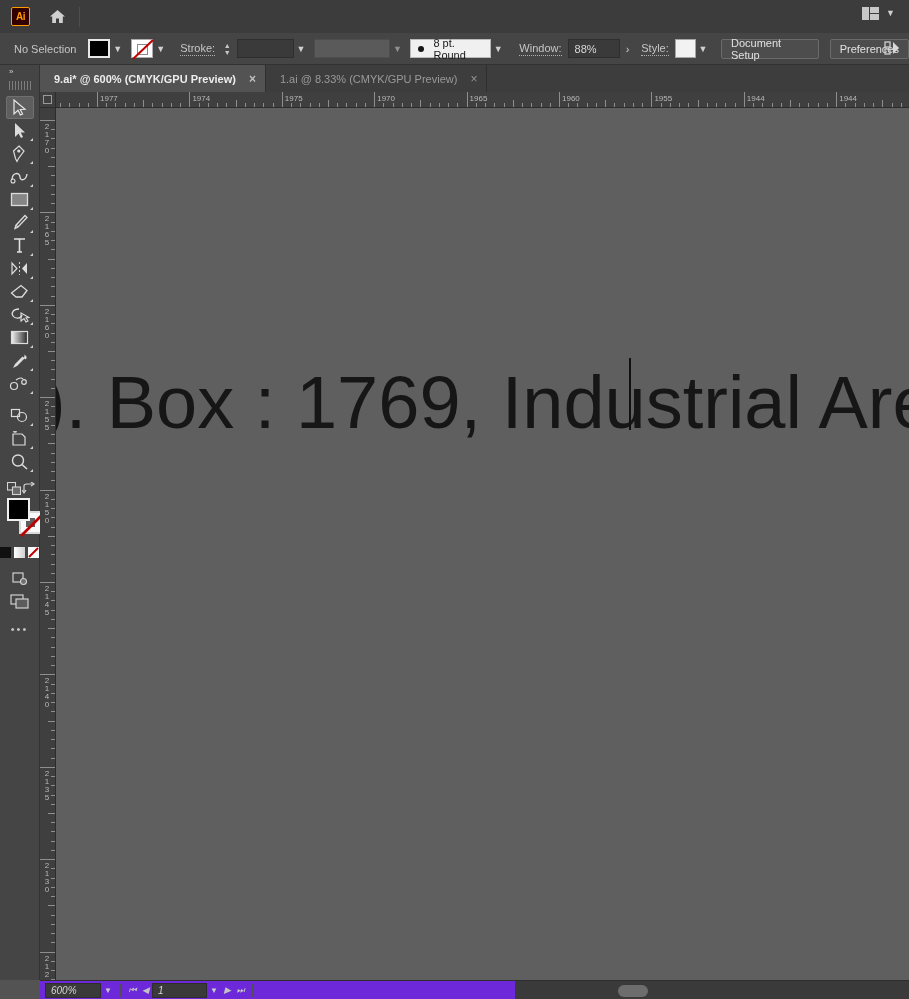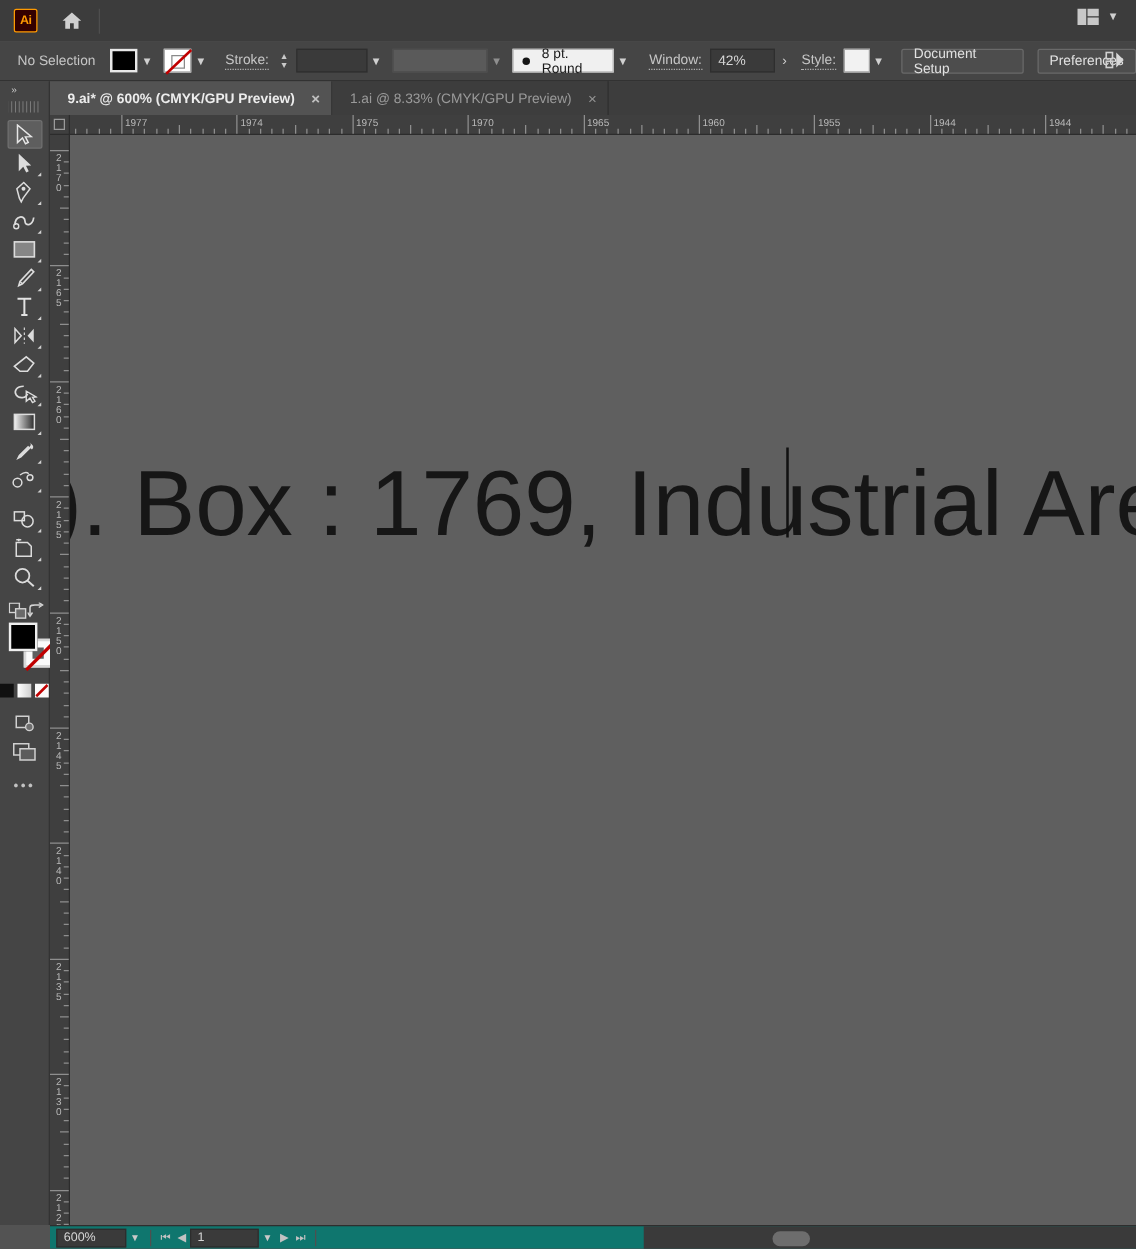--- a/index.html
+++ b/index.html
@@ -164,22 +164,23 @@
     font-family: "Liberation Sans", sans-serif; letter-spacing: 0px;
   }
   .text-caret {
     position: absolute; left: 573px; top: 250px; width: 2px; height: 72px;
     background: #111;
   }
 
   
   .statusbar {
     position: absolute; left: 40px; top: 980px; width: 869px; height: 19px;
-    background: #0f766e; display: flex; align-items: center;
+    background: #6d28d9; display: flex; align-items: center;
     border-top: 1px solid #2e2e2e;
+    font-style: italic;
   }
   .zoom-field {
     width: 56px; height: 15px; margin-left: 5px; background: #3a3a3a;
     border: 1px solid #2d2d2d; color: #d6d6d6; font-size: 10px;
     display: flex; align-items: center; padding-left: 5px;
   }
   .sb-arrow { width: 14px; color: #c9c9c9; font-size: 8px; display:flex; align-items:center; justify-content:center; }
   .sb-nav { width: 13px; color: #c2c2c2; font-size: 9px; display:flex; align-items:center; justify-content:center; }
   .page-field {
     width: 55px; height: 15px; background: #3a3a3a; border: 1px solid #2d2d2d;
@@ -251,21 +252,21 @@
     <div class="field disabled" style="width:80px;margin-left:6px;padding-left:5px;"></div>
     <div class="dd-arrow" style="color:#8f8f8f">▼</div>
 
     <div class="field white" style="width:85px;margin-left:6px;justify-content:flex-start;">
       <span class="brush-dot"></span>
       <span>8 pt. Round</span>
     </div>
     <div class="dd-arrow">▼</div>
 
     <div class="cb-label opacity-label">Window:</div>
-    <div class="field opac-field">42%</div>
+    <div class="field opac-field">88%</div>
     <div class="opac-arrow">›</div>
 
     <div class="cb-label style-label">Style:</div>
     <div class="style-swatch"></div>
     <div class="dd-arrow">▼</div>
 
     <div class="cb-button">Document Setup</div>
     <div class="cb-button">Preferences</div>
 
     <div class="cb-right-icon">

